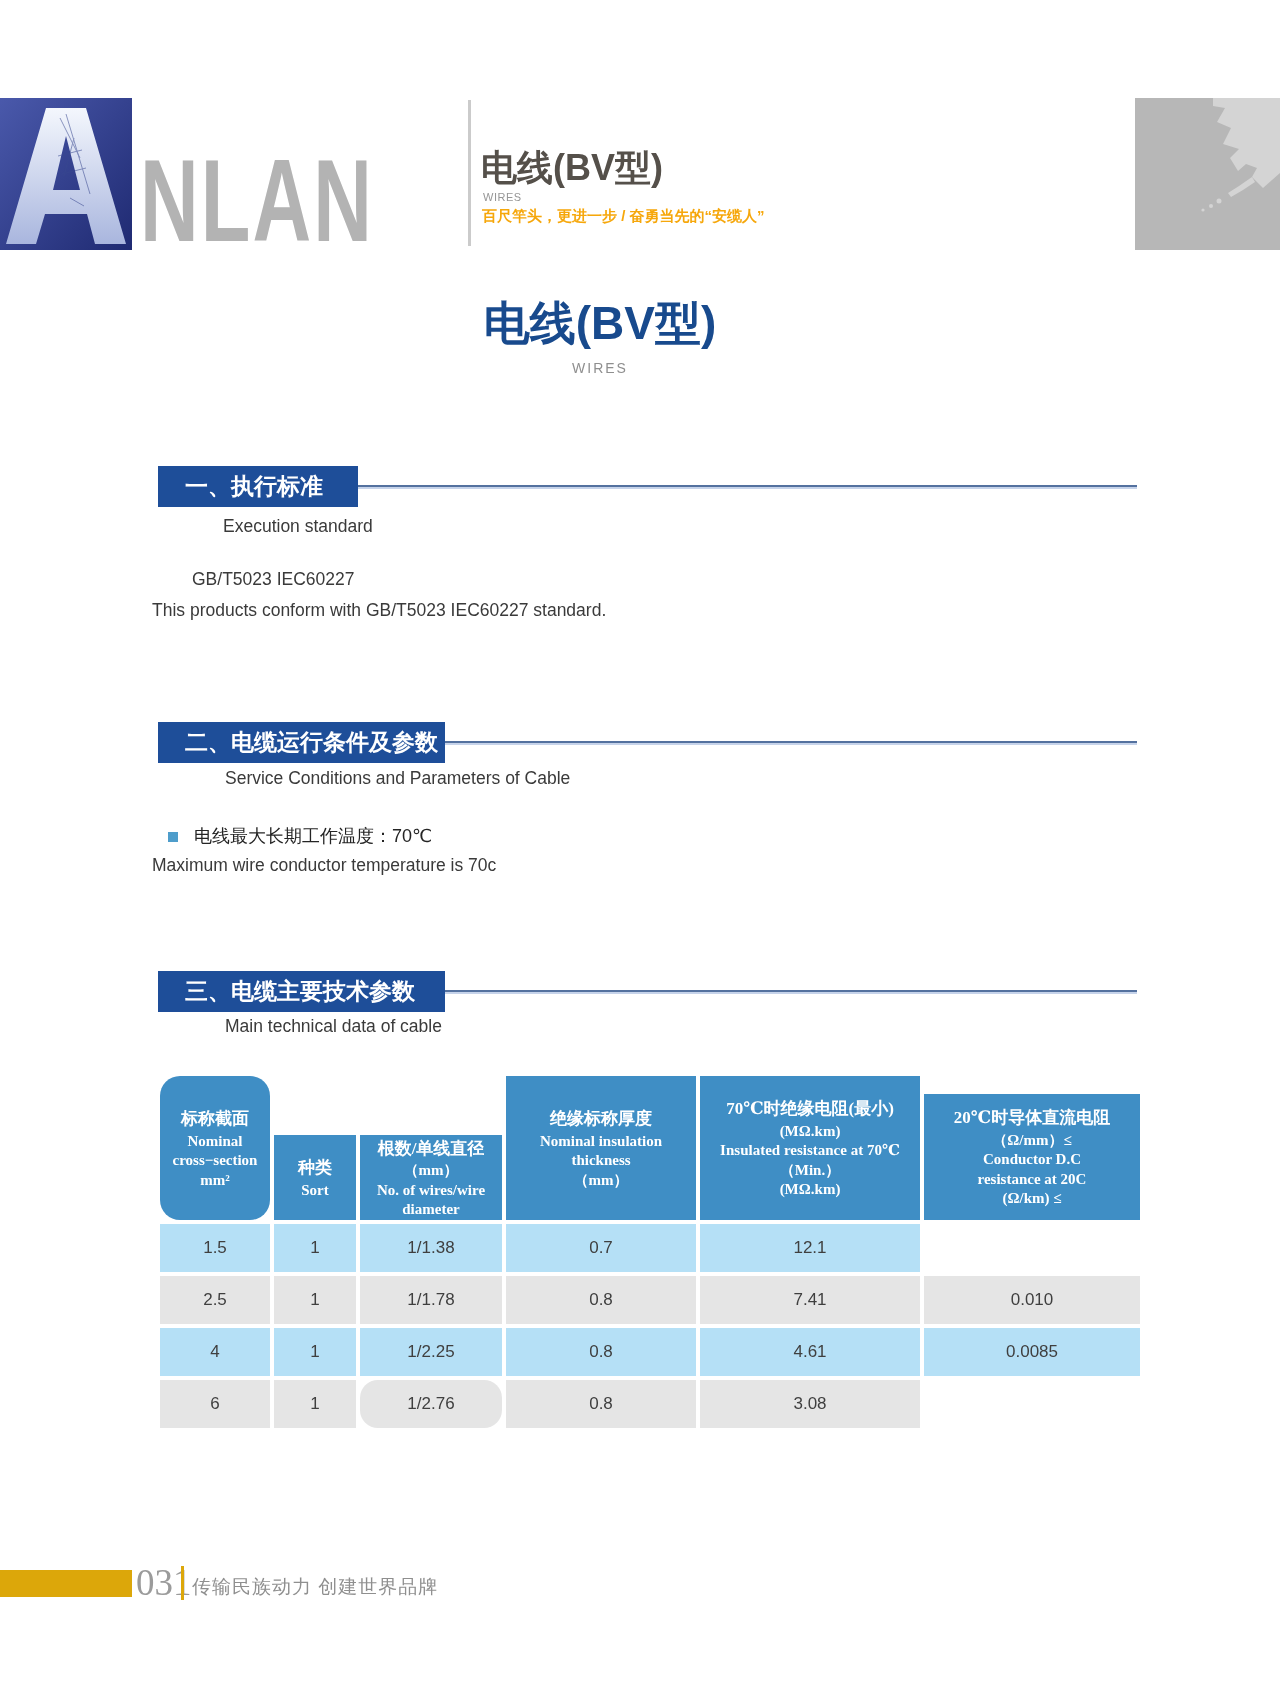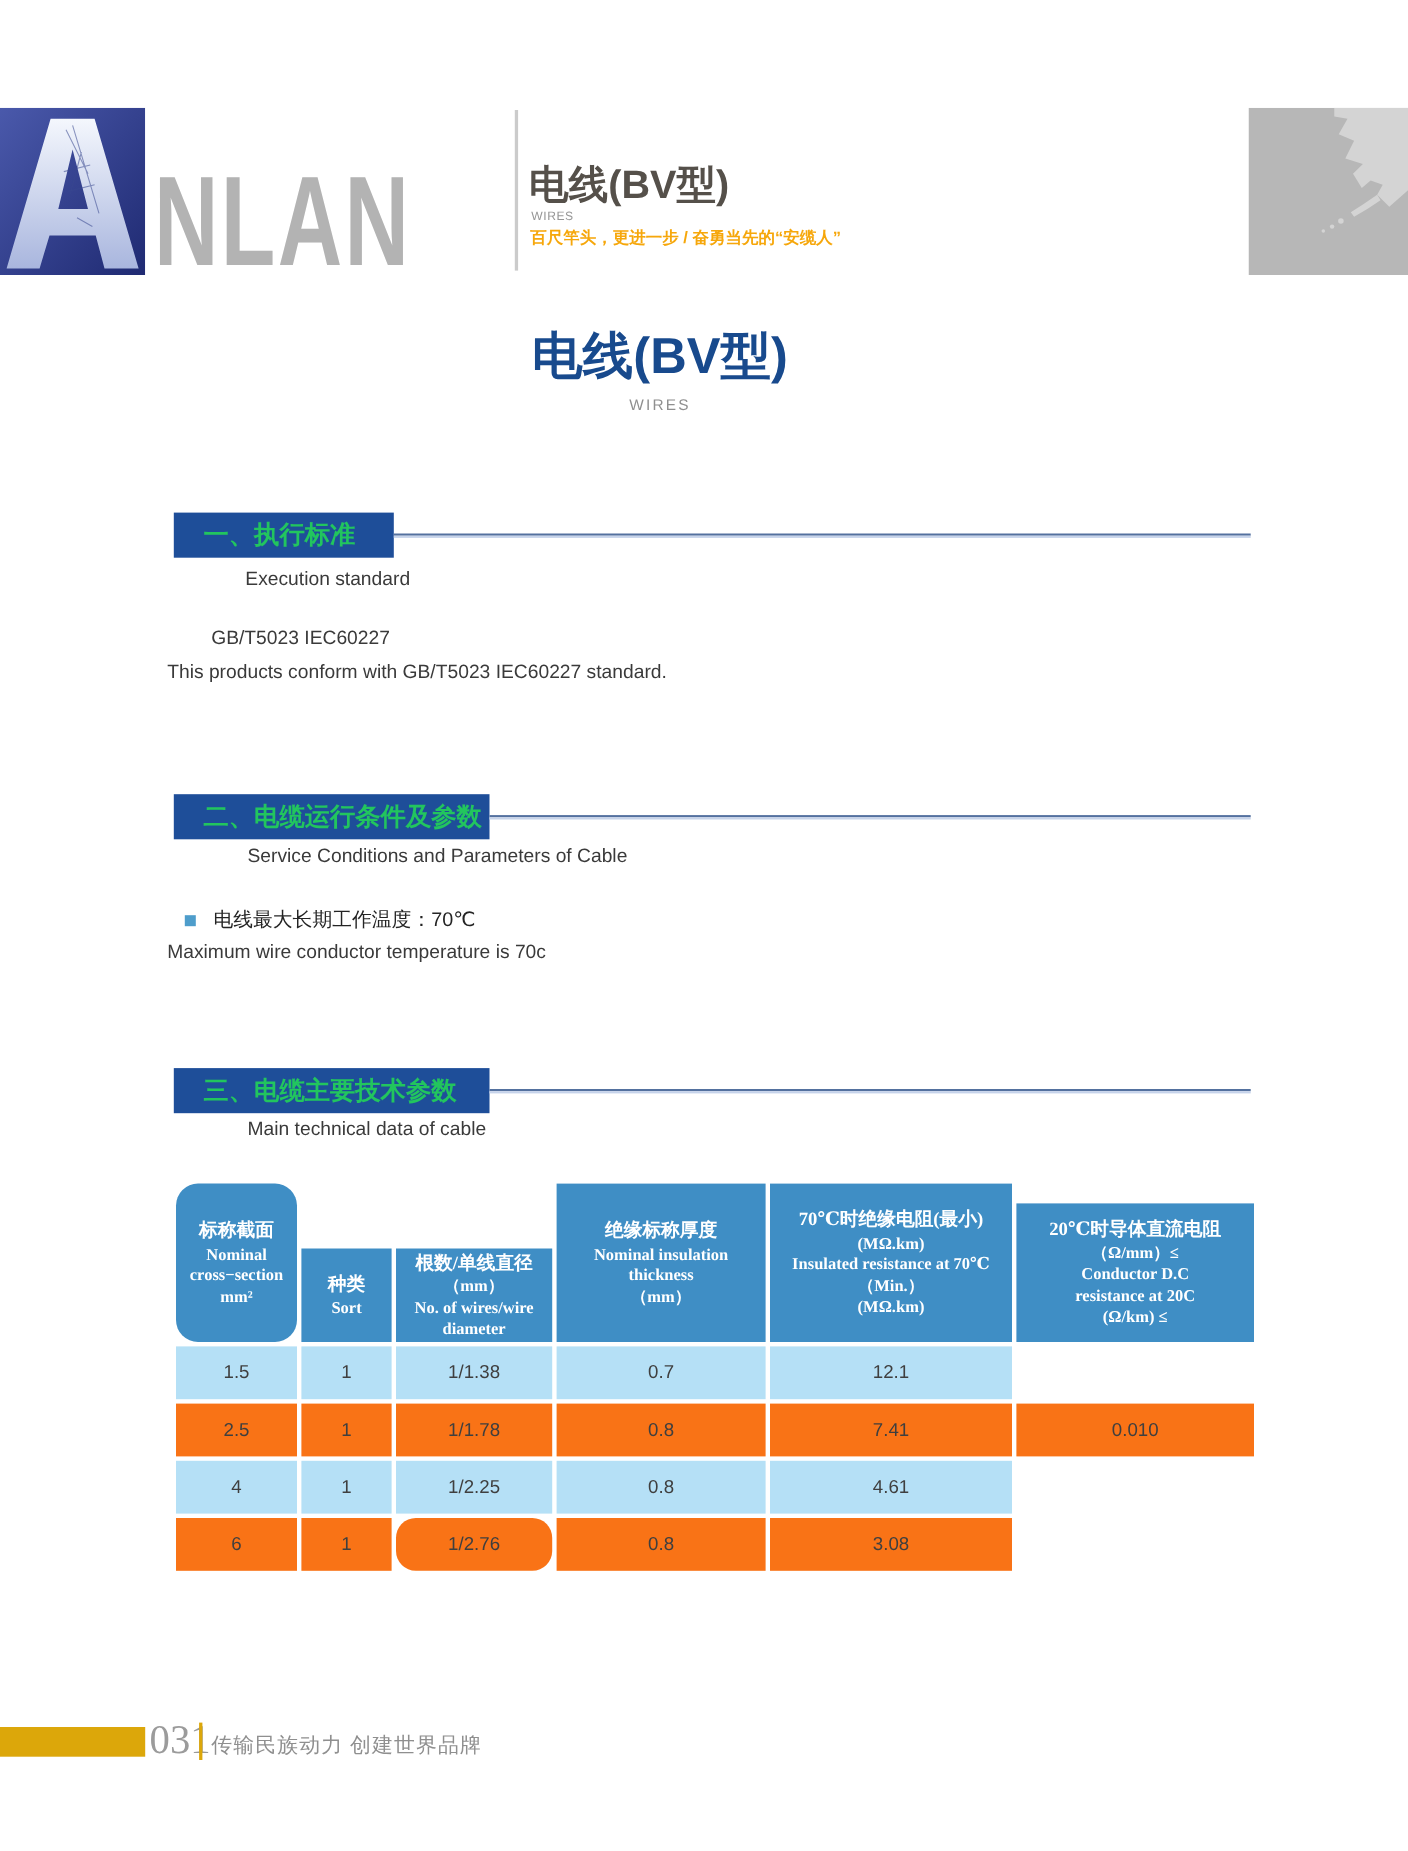--- a/index.html
+++ b/index.html
@@ -17,21 +17,21 @@
   .header-tagline { position:absolute; left:482px; top:207px; font-size:15px; font-weight:bold; color:#f6a70b; }
   .map-block { position:absolute; left:1135px; top:98px; width:145px; height:152px; }
 
   
   .main-title-cn { position:absolute; left:0; top:293px; width:1200px; text-align:center;
                    font-size:46px; font-weight:bold; color:#184a8d; }
   .main-title-en { position:absolute; left:0; top:360px; width:1200px; text-align:center;
                    font-size:14px; color:#8f8f8f; letter-spacing:2px; }
 
   
-  .sec-box { position:absolute; height:41px; background:#1e4e99; color:#22c55e;
+  .sec-box { position:absolute; height:41px; background:#1e4e99; color:#ffffff;
              font-size:23px; font-weight:bold; line-height:41px; padding-left:27px; }
   .sec1-box { left:158px; top:466px; width:200px; }
   .sec2-box { left:158px; top:722px; width:287px; }
   .sec3-box { left:158px; top:971px; width:287px; }
   .sec-line { position:absolute; height:0; border-top:2px solid #54719f; border-bottom:2px solid #c6d3ea; }
   .sec1-line { left:358px; top:485px; width:779px; }
   .sec2-line { left:445px; top:741px; width:692px; }
   .sec3-line { left:445px; top:990px; width:692px; }
   .body-en { position:absolute; font-size:17.5px; color:#3a3a3a; }
   .sec1-en { left:223px; top:516px; }
@@ -54,21 +54,21 @@
   .th-en { font-size:15px; font-weight:bold; line-height:1.3; }
   .h-nominal { grid-column:1; grid-row:1/3;border-radius:20px; }
   .h-group   { grid-column:2/4; grid-row:1; }
   .h-sort    { grid-column:2; grid-row:2; }
   .h-wires   { grid-column:3; grid-row:2; }
   .h-ins     { grid-column:4; grid-row:1/3; }
   .h-r70     { grid-column:5; grid-row:1/3; }
   .h-r20     { grid-column:6; grid-row:1/3;margin-top:18px; }
   .td { display:flex; align-items:center; justify-content:center; font-size:17px; color:#3f3f3f; }
   .td.blue { background:#b5e0f6; }
-  .td.green { background:#f97316; }
+  .td.green { background:#e5e5e5; }
 
   
   .footer-bar { position:absolute; left:0; top:1570px; width:132px; height:27px; background:#dca70a; }
   .footer-num { position:absolute; left:136px; top:1561px; font-size:37px; color:#9b9b9b;
                 font-family:"Liberation Serif","DejaVu Serif",serif; }
   .footer-divider { position:absolute; left:181px; top:1566px; width:3px; height:34px; background:#dca70a; }
   .footer-slogan { position:absolute; left:192px; top:1574px; font-size:19px; color:#8f8f8f; letter-spacing:1px; }
 </style>
 </head>
 <body>
@@ -178,20 +178,21 @@
       <div class="td green" style="grid-area: 4 / 2;">1</div>
       <div class="td green" style="grid-area: 4 / 3;">1/1.78</div>
       <div class="td green" style="grid-area: 4 / 4;">0.8</div>
       <div class="td green" style="grid-area: 4 / 5;">7.41</div>
       <div class="td green" style="grid-area: 4 / 6; text-align: center;">0.010</div>
       <div class="td blue" style="grid-area: 5 / 1;">4</div>
       <div class="td blue" style="grid-area: 5 / 2;">1</div>
       <div class="td blue" style="grid-area: 5 / 3;">1/2.25</div>
       <div class="td blue" style="grid-area: 5 / 4;">0.8</div>
       <div class="td blue" style="grid-area: 5 / 5;">4.61</div>
+      <div class="td blue" style="grid-area: 5 / 6;">0.0085</div>
       <div class="td green" style="grid-area: 6 / 1;">6</div>
       <div class="td green" style="grid-area: 6 / 2;">1</div>
       <div class="td green" style="grid-area: 6 / 3; border-radius: 18px;">1/2.76</div>
       <div class="td green" style="grid-area: 6 / 4;">0.8</div>
       <div class="td green" style="grid-area: 6 / 5;">3.08</div>
     </div>
 
   <div class="footer-bar"></div>
   <div class="footer-num">031</div>
   <div class="footer-divider"></div>

